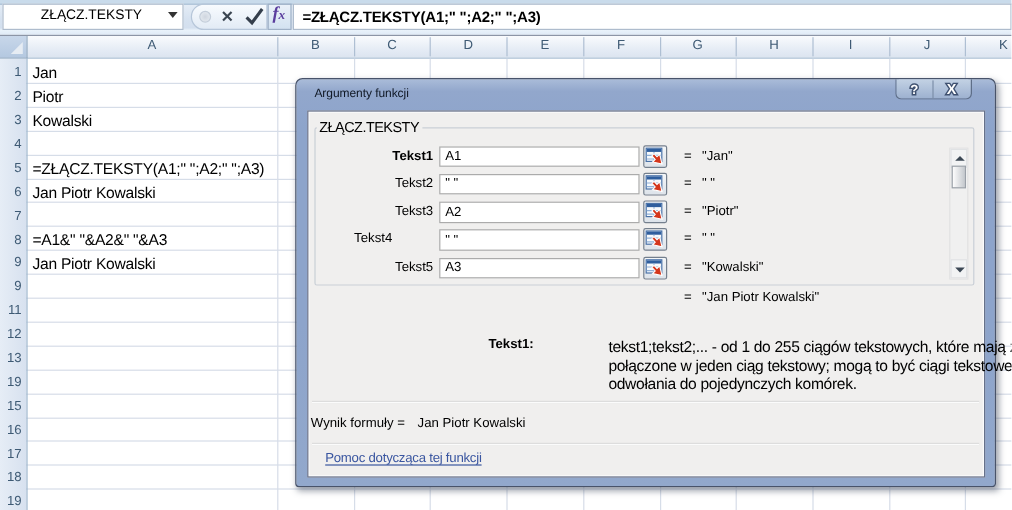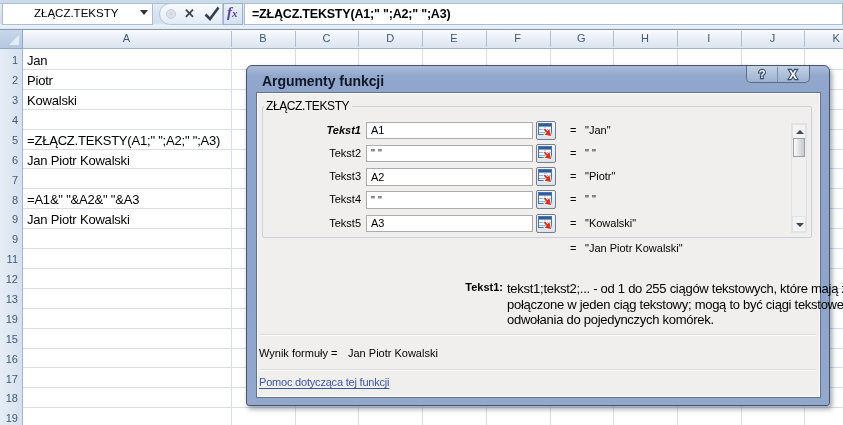--- a/index.html
+++ b/index.html
@@ -29,21 +29,21 @@
   .vln{top:49px;height:376px;width:1px;background:#d6dde8;}
   .hln{left:0;width:843px;height:1px;background:#d6dde8;}
   #rowhdr{left:0;top:49px;width:23px;height:376px;background:linear-gradient(90deg,#e6edf6,#d7e1ef);border-right:1px solid #9eb6ce;box-sizing:border-box;}
   .rnum{width:18px;text-align:right;font-size:11px;color:#3e5a74;}
   .cellt{left:27px;font-size:13px;letter-spacing:-0.2px;color:#000;white-space:pre;}
   
   #dlg{left:246px;top:65px;width:584px;height:341px;
      background:linear-gradient(#aabcd9,#92a7cc 3%,#8da4cb 12%,#8da4cb 60%,#92a8cc);
      border:1px solid #48536a;border-radius:6px 6px 3px 3px;box-sizing:border-box;
      box-shadow:2px 3px 5px rgba(60,70,90,0.5);font-size:11px;}
-  #dtitle{left:15px;top:7px;font-size:14px;letter-spacing:-0.05px;color:#0f1724;font-weight:bold;}
+  #dtitle{left:15px;top:7px;font-size:10px;letter-spacing:-0.05px;color:#0f1724;}
   #capbtns{left:499px;top:0px;width:64px;height:17px;background:linear-gradient(#c3d2e4,#9db1d0);
      border:1px solid #5e6e88;border-top:none;border-radius:0 0 5px 5px;box-sizing:border-box;}
   #capdiv{left:30px;top:1px;width:1px;height:15px;background:#7d8fa9;}
   .capg{top:0px;}
   #inner{left:9px;top:26px;width:565px;height:306px;background:#f0efee;
      border:1px solid #66718a;box-shadow:inset 0 0 0 1px #fafbfc;box-sizing:border-box;}
   
   #grpbox{left:5px;top:13px;width:550px;height:132px;border:1px solid #c9cfd6;border-radius:2px;box-sizing:border-box;}
   #grplab{left:1px;top:-8px;background:#f0efee;padding:0 3px 0 2px;font-size:12px;letter-spacing:-0.4px;color:#000;}
   .arglab{width:100px;text-align:right;font-size:11px;color:#000;}
@@ -54,21 +54,21 @@
   
   
   #sbar{left:534px;top:30px;width:16px;height:110px;background:#f0f0f0;border:1px solid #e2e2e2;box-sizing:border-box;}
   .sbtn{left:0px;width:14px;height:16px;background:#f2f3f4;border:1px solid #e0e2e4;box-sizing:border-box;}
   #sthumb{left:1px;top:14px;width:12px;height:19px;background:linear-gradient(90deg,#fdfdfd,#c4c8cd);border:1px solid #9aa0a8;box-sizing:border-box;}
   .sarr{position:absolute;left:3px;width:0;height:0;border-left:4px solid transparent;border-right:4px solid transparent;}
   .sep{left:3px;width:556px;height:1px;background:#dddddd;border-bottom:1px solid #fbfbfb;}
   .btn{width:73px;height:21px;box-sizing:border-box;text-align:center;font-size:11px;padding-top:3px;border-radius:3px;}
   #okbtn{left:400px;top:276px;background:linear-gradient(#f1f6fa,#e0eaf2 45%,#cfdde9);border:1px solid #3c7fb1;box-shadow:inset 0 0 0 1px #a9d0ea;}
   #cancelbtn{left:486px;top:276px;width:72px;background:linear-gradient(#f4f4f4,#ebebeb 45%,#dddddd);border:1px solid #8e8f8f;}
-  #helplink{left:2px;top:283px;font-size:11px;letter-spacing:-0.2px;color:#3a56a0;text-decoration:underline;text-underline-offset:2px;text-decoration-thickness:1px;}
+  #helplink{left:2px;top:283px;font-size:11px;letter-spacing:-0.2px;color:#3a56a0;text-decoration:underline;text-underline-offset:2px;text-decoration-thickness:1px;padding-left:12px;}
 </style>
 </head>
 <body>
 <div id="app">
 
   <div id="topbar" class="abs"></div>
   <div class="abs" style="left:0;top:0;width:843px;height:3px;background:#c9dbeb;border-bottom:1px solid #abc0d5;"></div>
   <div id="namebox" class="abs whitebar"></div>
   <div id="fbar" class="abs whitebar"></div>
   <div id="nametext" class="abs">ZŁĄCZ.TEKSTY</div>
@@ -181,21 +181,21 @@
         <text x="15" y="12" text-anchor="middle" font-family="Liberation Sans" font-size="11" font-weight="bold" stroke="#3f5170" stroke-width="2.4" paint-order="stroke" fill="#fff">?</text>
         <text x="46" y="12.5" text-anchor="middle" font-family="Liberation Sans" font-size="12" font-weight="bold" stroke="#3f5170" stroke-width="2.4" paint-order="stroke" fill="#fff">X</text>
       </svg>
       <div id="capdiv" class="abs"></div>
     </div>
     <div id="inner" class="abs">
       <div id="grpbox" class="abs">
           <div id="grplab" class="abs">ZŁĄCZ.TEKSTY</div>
         </div>
       <div id="args">
-          <div class="abs arglab" style="left:4px;top:30.5px;font-weight:bold;font-style:italic;">Tekst1</div>
+          <div class="abs arglab" style="left:4px;top:30.5px;font-weight:bold;">Tekst1</div>
           <div class="abs argbox" style="top:28.5px;">A1</div>
           <div class="abs refbtn" style="top:27.5px;"><svg width="18" height="17" viewBox="0 0 18 17">
               <rect x="1.5" y="1.5" width="13" height="11" fill="#f6f9fc" stroke="#4a72a8" stroke-width="1"></rect>
               <rect x="2" y="2" width="12" height="2.6" fill="#2f5e9e"></rect>
               <line x1="2" y1="7.5" x2="14" y2="7.5" stroke="#8fb0d8" stroke-width="1"></line>
               <line x1="2" y1="10.5" x2="14" y2="10.5" stroke="#8fb0d8" stroke-width="1"></line>
               <line x1="8" y1="4.6" x2="8" y2="12.5" stroke="#8fb0d8" stroke-width="1"></line>
               <path d="M6.3 7.8 L8 6.1 L10.5 8.7 L12.7 6.5 L14.7 14.7 L6.8 13 L9 10.8 Z" fill="#d4361c" stroke="#fff" stroke-width="0.9"></path>
             </svg></div>
           <div class="abs eq" style="left:313px;top:30.5px">=</div>
@@ -217,21 +217,21 @@
           <div class="abs refbtn" style="top:74px;"><svg width="18" height="17" viewBox="0 0 18 17">
               <rect x="1.5" y="1.5" width="13" height="11" fill="#f6f9fc" stroke="#4a72a8" stroke-width="1"></rect>
               <rect x="2" y="2" width="12" height="2.6" fill="#2f5e9e"></rect>
               <line x1="2" y1="7.5" x2="14" y2="7.5" stroke="#8fb0d8" stroke-width="1"></line>
               <line x1="2" y1="10.5" x2="14" y2="10.5" stroke="#8fb0d8" stroke-width="1"></line>
               <line x1="8" y1="4.6" x2="8" y2="12.5" stroke="#8fb0d8" stroke-width="1"></line>
               <path d="M6.3 7.8 L8 6.1 L10.5 8.7 L12.7 6.5 L14.7 14.7 L6.8 13 L9 10.8 Z" fill="#d4361c" stroke="#fff" stroke-width="0.9"></path>
             </svg></div>
           <div class="abs eq" style="left:313px;top:77px">=</div>
           <div class="abs val" style="left:328px;top:77px">"Piotr"</div>
-          <div class="abs arglab" style="left:4px;top:100.25px;">Tekst4</div>
+          <div class="abs arglab" style="left:4px;top:100.25px;text-align:center;">Tekst4</div>
           <div class="abs argbox" style="top:98.25px;">" "</div>
           <div class="abs refbtn" style="top:97.25px;"><svg width="18" height="17" viewBox="0 0 18 17">
               <rect x="1.5" y="1.5" width="13" height="11" fill="#f6f9fc" stroke="#4a72a8" stroke-width="1"></rect>
               <rect x="2" y="2" width="12" height="2.6" fill="#2f5e9e"></rect>
               <line x1="2" y1="7.5" x2="14" y2="7.5" stroke="#8fb0d8" stroke-width="1"></line>
               <line x1="2" y1="10.5" x2="14" y2="10.5" stroke="#8fb0d8" stroke-width="1"></line>
               <line x1="8" y1="4.6" x2="8" y2="12.5" stroke="#8fb0d8" stroke-width="1"></line>
               <path d="M6.3 7.8 L8 6.1 L10.5 8.7 L12.7 6.5 L14.7 14.7 L6.8 13 L9 10.8 Z" fill="#d4361c" stroke="#fff" stroke-width="0.9"></path>
             </svg></div>
           <div class="abs eq" style="left:313px;top:100.25px">=</div>
@@ -255,21 +255,21 @@
             <div class="sarr" style="top:5px;border-bottom:4px solid #3b4754;"></div>
           </div>
         <div id="sthumb" class="abs"></div>
         <div class="sbtn abs" style="bottom:0;">
             <div class="sarr" style="top:6px;border-top:4px solid #3b4754;"></div>
           </div>
       </div>
 
       <div class="abs eq" style="left:313px;top:149px;">=</div>
       <div class="abs val" style="left:328px;top:149px;">"Jan Piotr Kowalski"</div>
-      <div class="abs" style="left:150px;top:188px;width:96px;text-align:right;font-weight:bold;font-size:11px;">Tekst1:</div>
+      <div class="abs" style="left:150px;top:188px;width:96px;font-weight:bold;font-size:11px;">Tekst1:</div>
       <div class="abs" style="left:250px;top:188px;font-size:13px;line-height:15.5px;white-space:nowrap;letter-spacing:-0.27px;">tekst1;tekst2;... - od 1 do 255 ciągów tekstowych, które mają zostać<br>połączone w jeden ciąg tekstowy; mogą to być ciągi tekstowe, liczby lub<br>odwołania do pojedynczych komórek.</div>
       <div class="abs sep" style="top:241px;"></div>
       <div class="abs" style="left:2px;top:254px;font-size:11px;">Wynik formuły =</div>
       <div class="abs" style="left:91px;top:254px;font-size:11px;">Jan Piotr Kowalski</div>
       <div class="abs sep" style="top:276px;"></div>
       <div id="helplink" class="abs">Pomoc dotycząca tej funkcji</div>
     </div>
   </div>
 </div>
 

